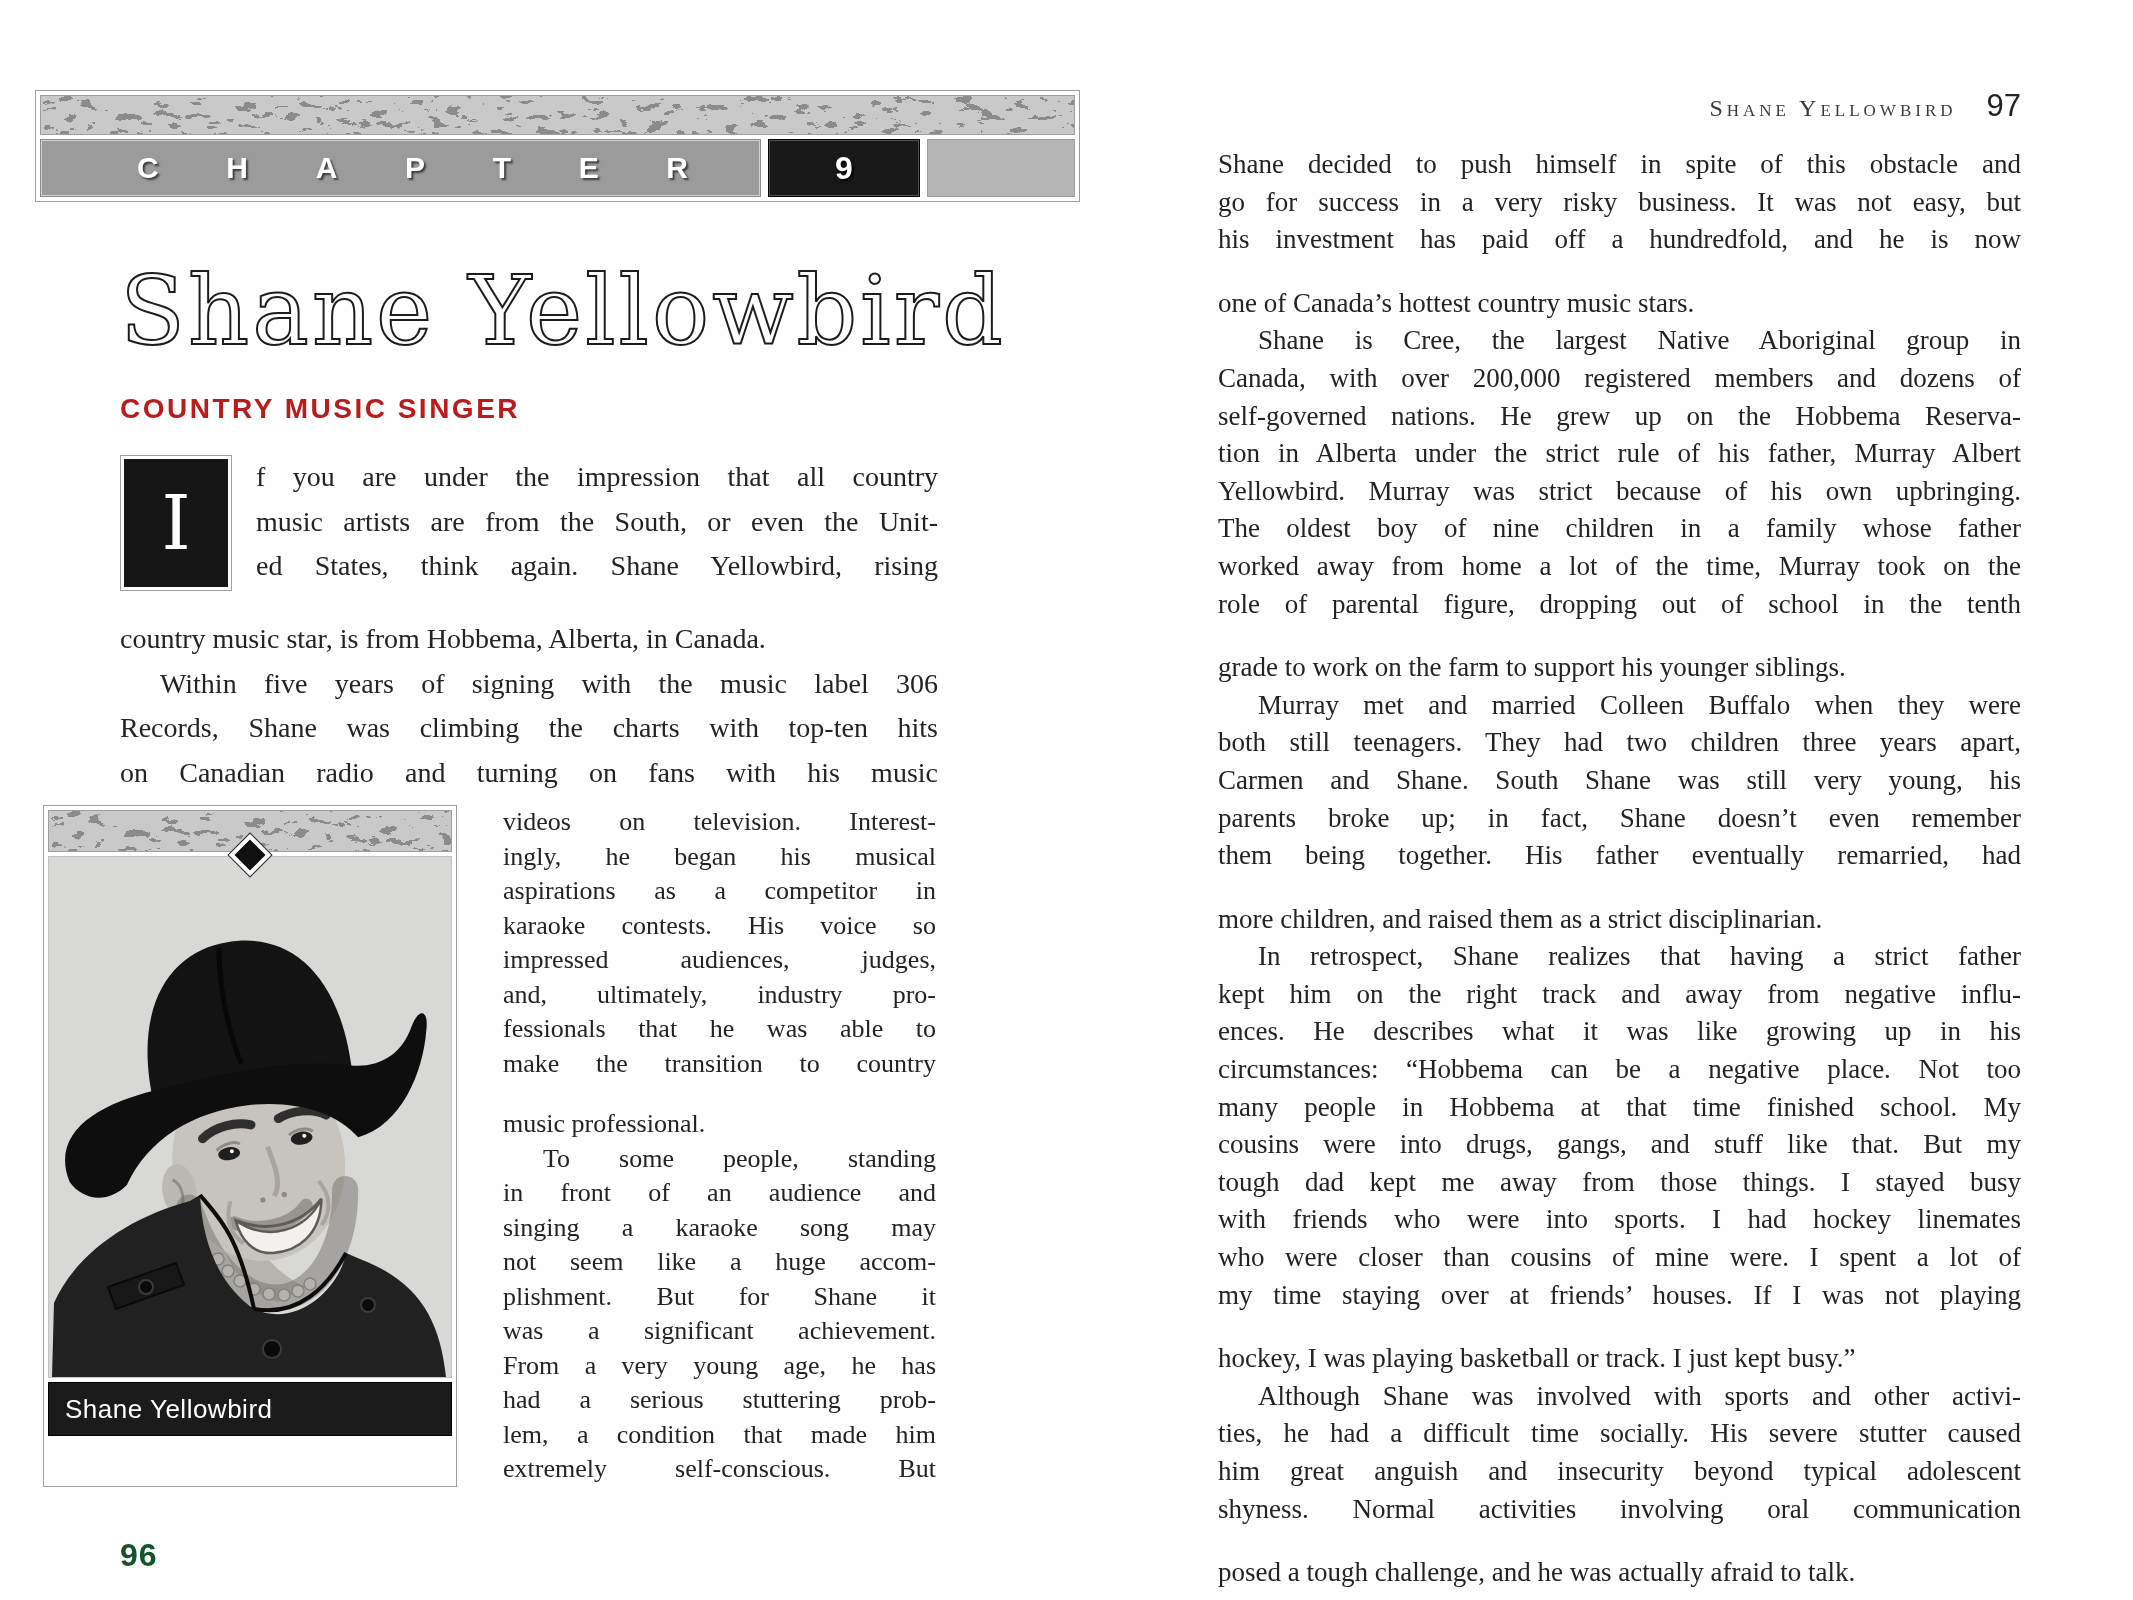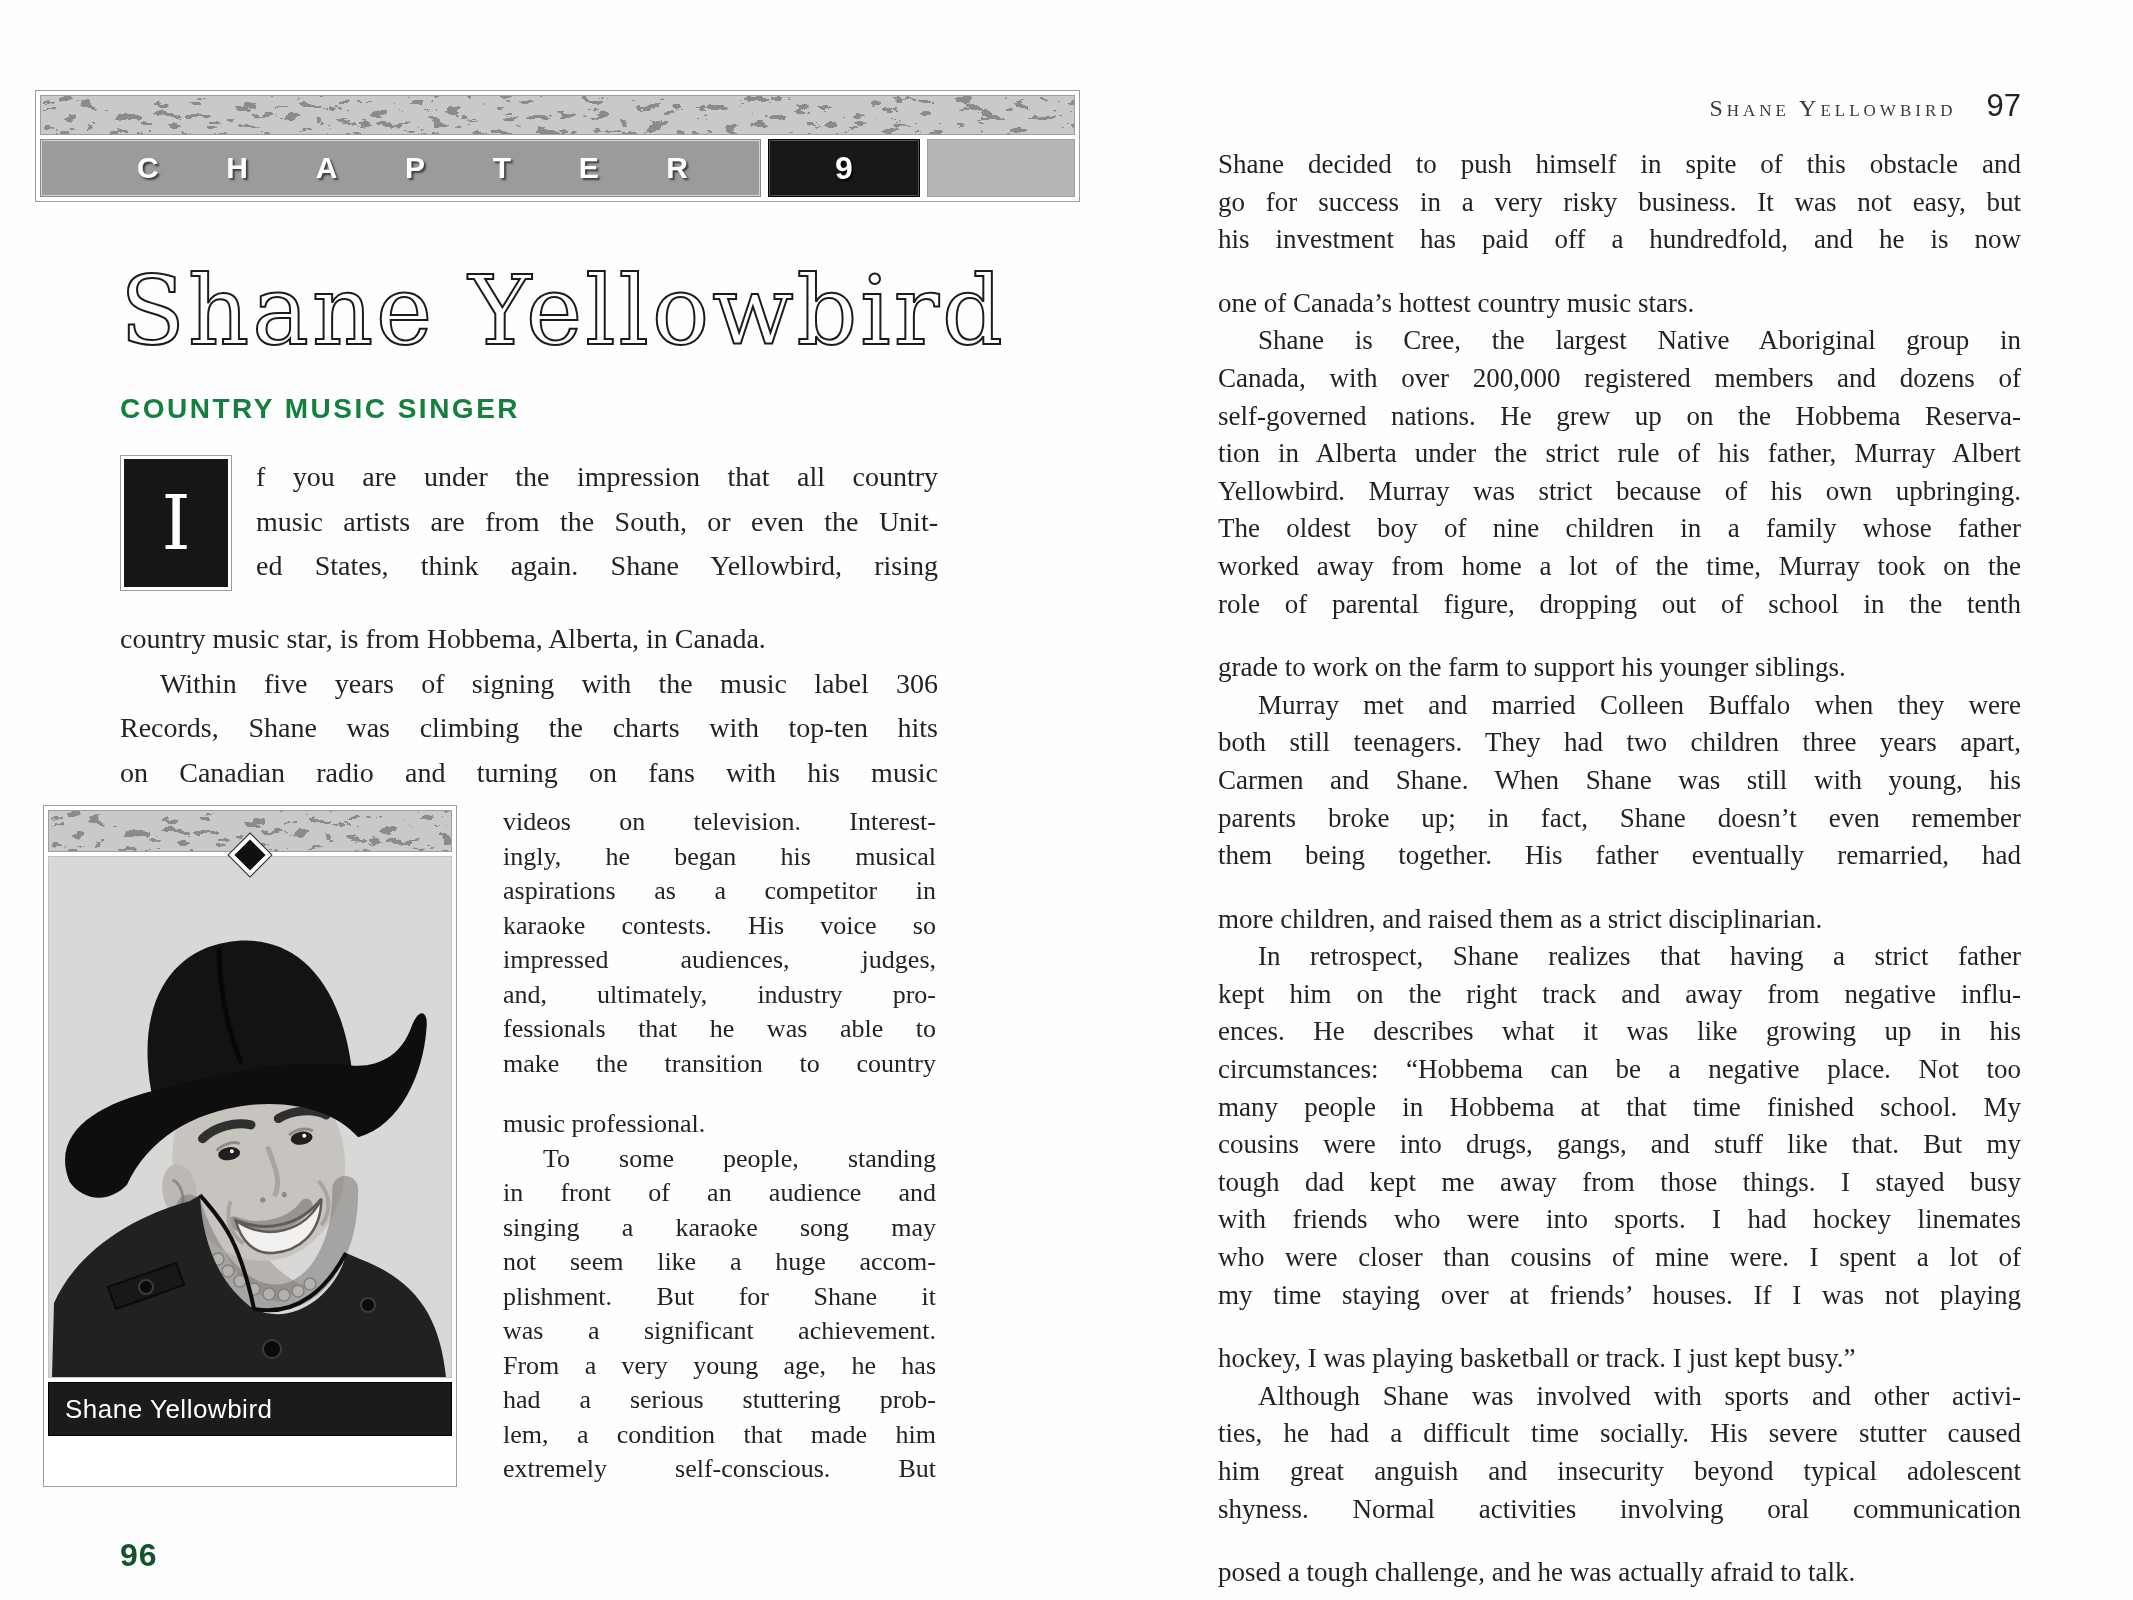--- a/index.html
+++ b/index.html
@@ -22,21 +22,21 @@
      box-shadow:inset 0 0 0 1px rgba(255,255,255,.25);
      display:flex;align-items:center;justify-content:center;color:#fff;
      font-family:"Liberation Sans",sans-serif;font-weight:bold;font-size:32px;
      text-shadow:2px 2px 2px rgba(0,0,0,.9);}
   .banner-tail{width:146px;background:#b5b5b5;border:1px solid #9e9e9e;}
 
   .chapter-title{margin:62px 0 0 85px;font-family:"DejaVu Serif",serif;font-weight:normal;
      font-size:95px;line-height:1;letter-spacing:3px;color:#ffffff;
      -webkit-text-stroke:2px #1c1c1c;text-shadow:0 0 1px #444;}
   .chapter-sub{margin:34px 0 0 85px;font-family:"Liberation Sans",sans-serif;font-weight:bold;
-     font-size:28px;letter-spacing:2.5px;color:#15803d;}
+     font-size:28px;letter-spacing:2.5px;color:#b91c1c;}
 
   .intro-row{margin:30px 0 0 85px;width:818px;display:flex;gap:24px;}
   .dropcap-frame{flex:none;border:1px solid #9e9e9e;background:#fff;padding:3px;width:104px;height:128px;}
   .dropcap-inner{width:104px;height:128px;background:#161616;color:#fff;
      display:flex;align-items:center;justify-content:center;
      font-family:"DejaVu Serif",serif;font-size:74px;}
   .intro-lines{flex:1;font-size:28px;line-height:44.5px;}
 
   .body-lines{margin:0 0 0 85px;width:818px;font-size:28px;line-height:44.5px;}
 
@@ -252,21 +252,21 @@
         <div class="ln">Canada, with over 200,000 registered members and dozens of</div>
         <div class="ln">self-governed nations. He grew up on the Hobbema Reserva-</div>
         <div class="ln">tion in Alberta under the strict rule of his father, Murray Albert</div>
         <div class="ln">Yellowbird. Murray was strict because of his own upbringing.</div>
         <div class="ln">The oldest boy of nine children in a family whose father</div>
         <div class="ln">worked away from home a lot of the time, Murray took on the</div>
         <div class="ln">role of parental figure, dropping out of school in the tenth</div>
         <div class="ln end">grade to work on the farm to support his younger siblings.</div>
         <div class="ln ind">Murray met and married Colleen Buffalo when they were</div>
         <div class="ln">both still teenagers. They had two children three years apart,</div>
-        <div class="ln">Carmen and Shane. When Shane was still with young, his</div>
+        <div class="ln">Carmen and Shane. South Shane was still very young, his</div>
         <div class="ln">parents broke up; in fact, Shane doesn’t even remember</div>
         <div class="ln">them being together. His father eventually remarried, had</div>
         <div class="ln end">more children, and raised them as a strict disciplinarian.</div>
         <div class="ln ind">In retrospect, Shane realizes that having a strict father</div>
         <div class="ln">kept him on the right track and away from negative influ-</div>
         <div class="ln">ences. He describes what it was like growing up in his</div>
         <div class="ln">circumstances: “Hobbema can be a negative place. Not too</div>
         <div class="ln">many people in Hobbema at that time finished school. My</div>
         <div class="ln">cousins were into drugs, gangs, and stuff like that. But my</div>
         <div class="ln">tough dad kept me away from those things. I stayed busy</div>

